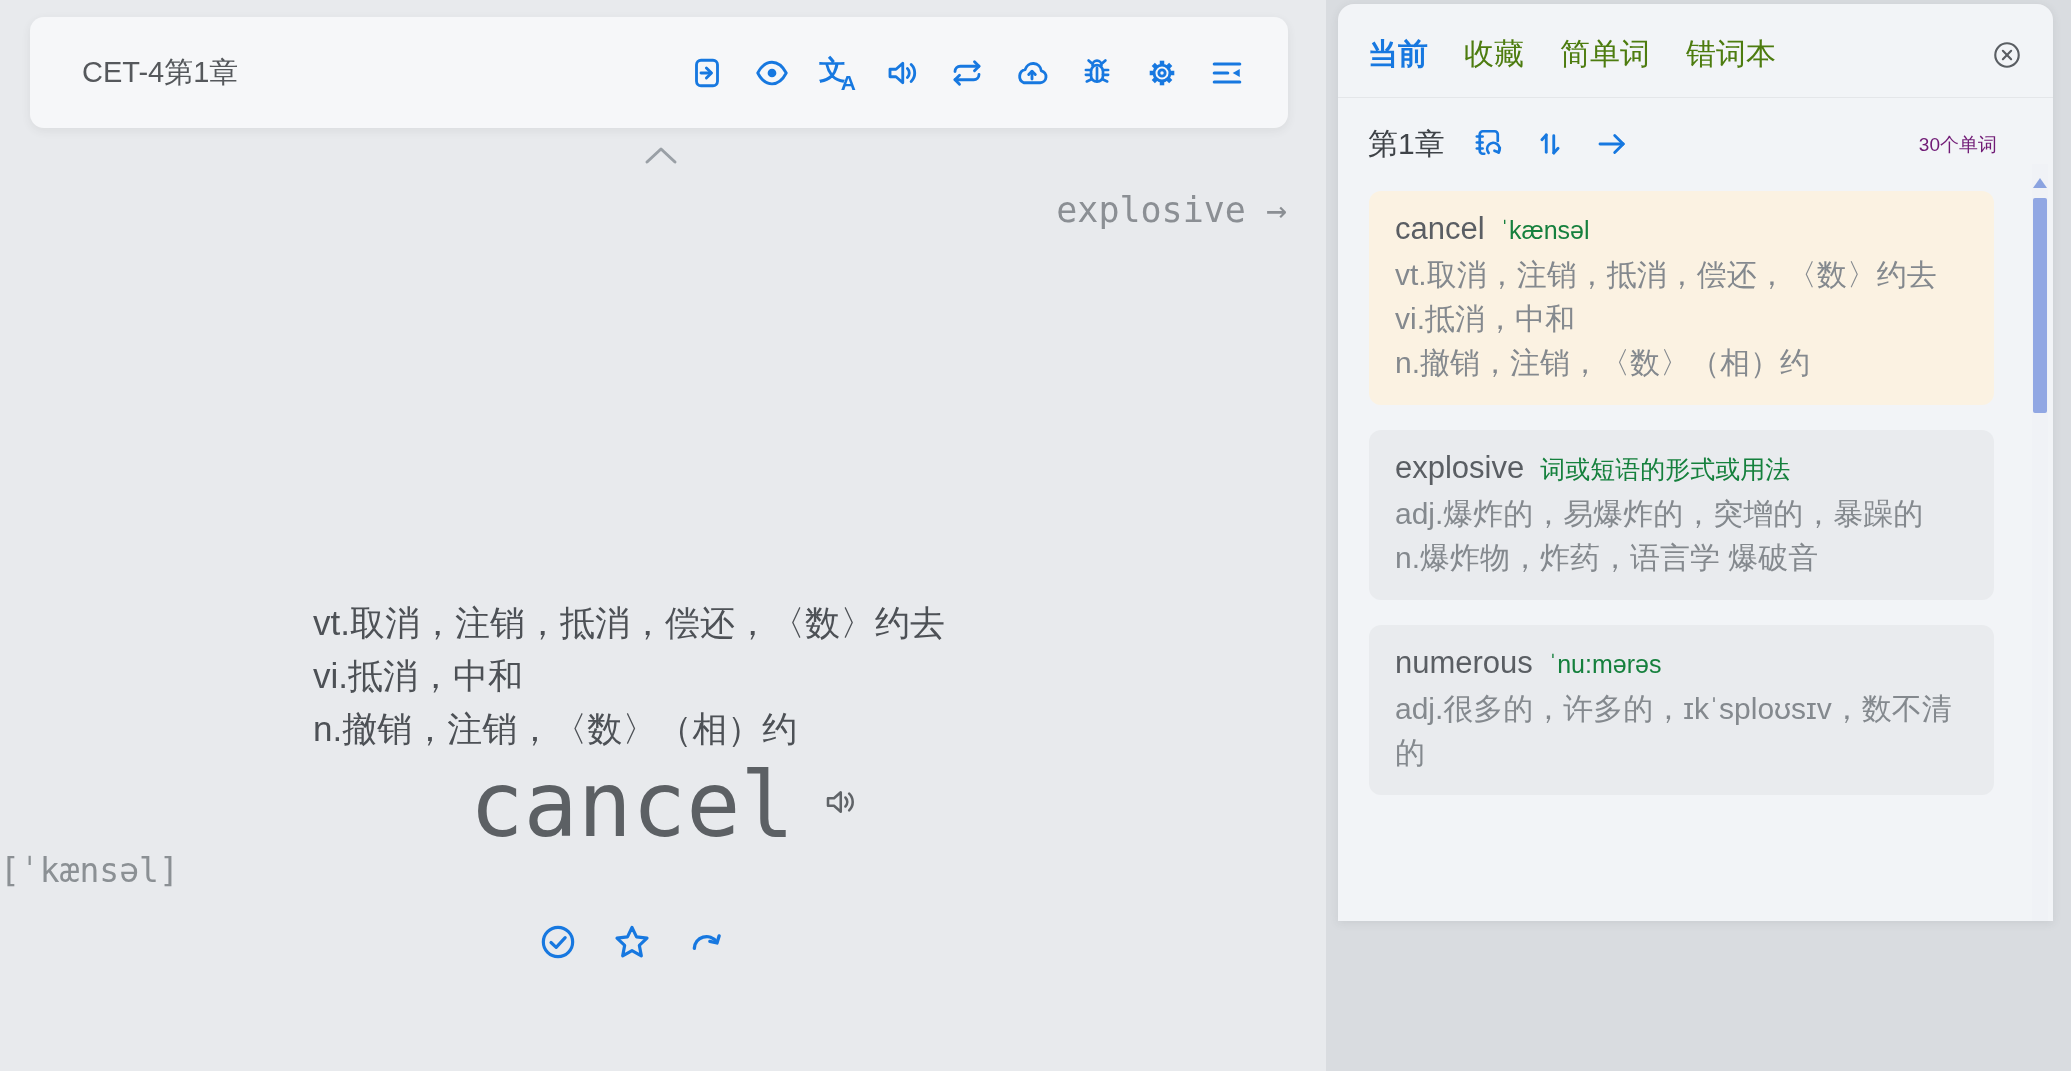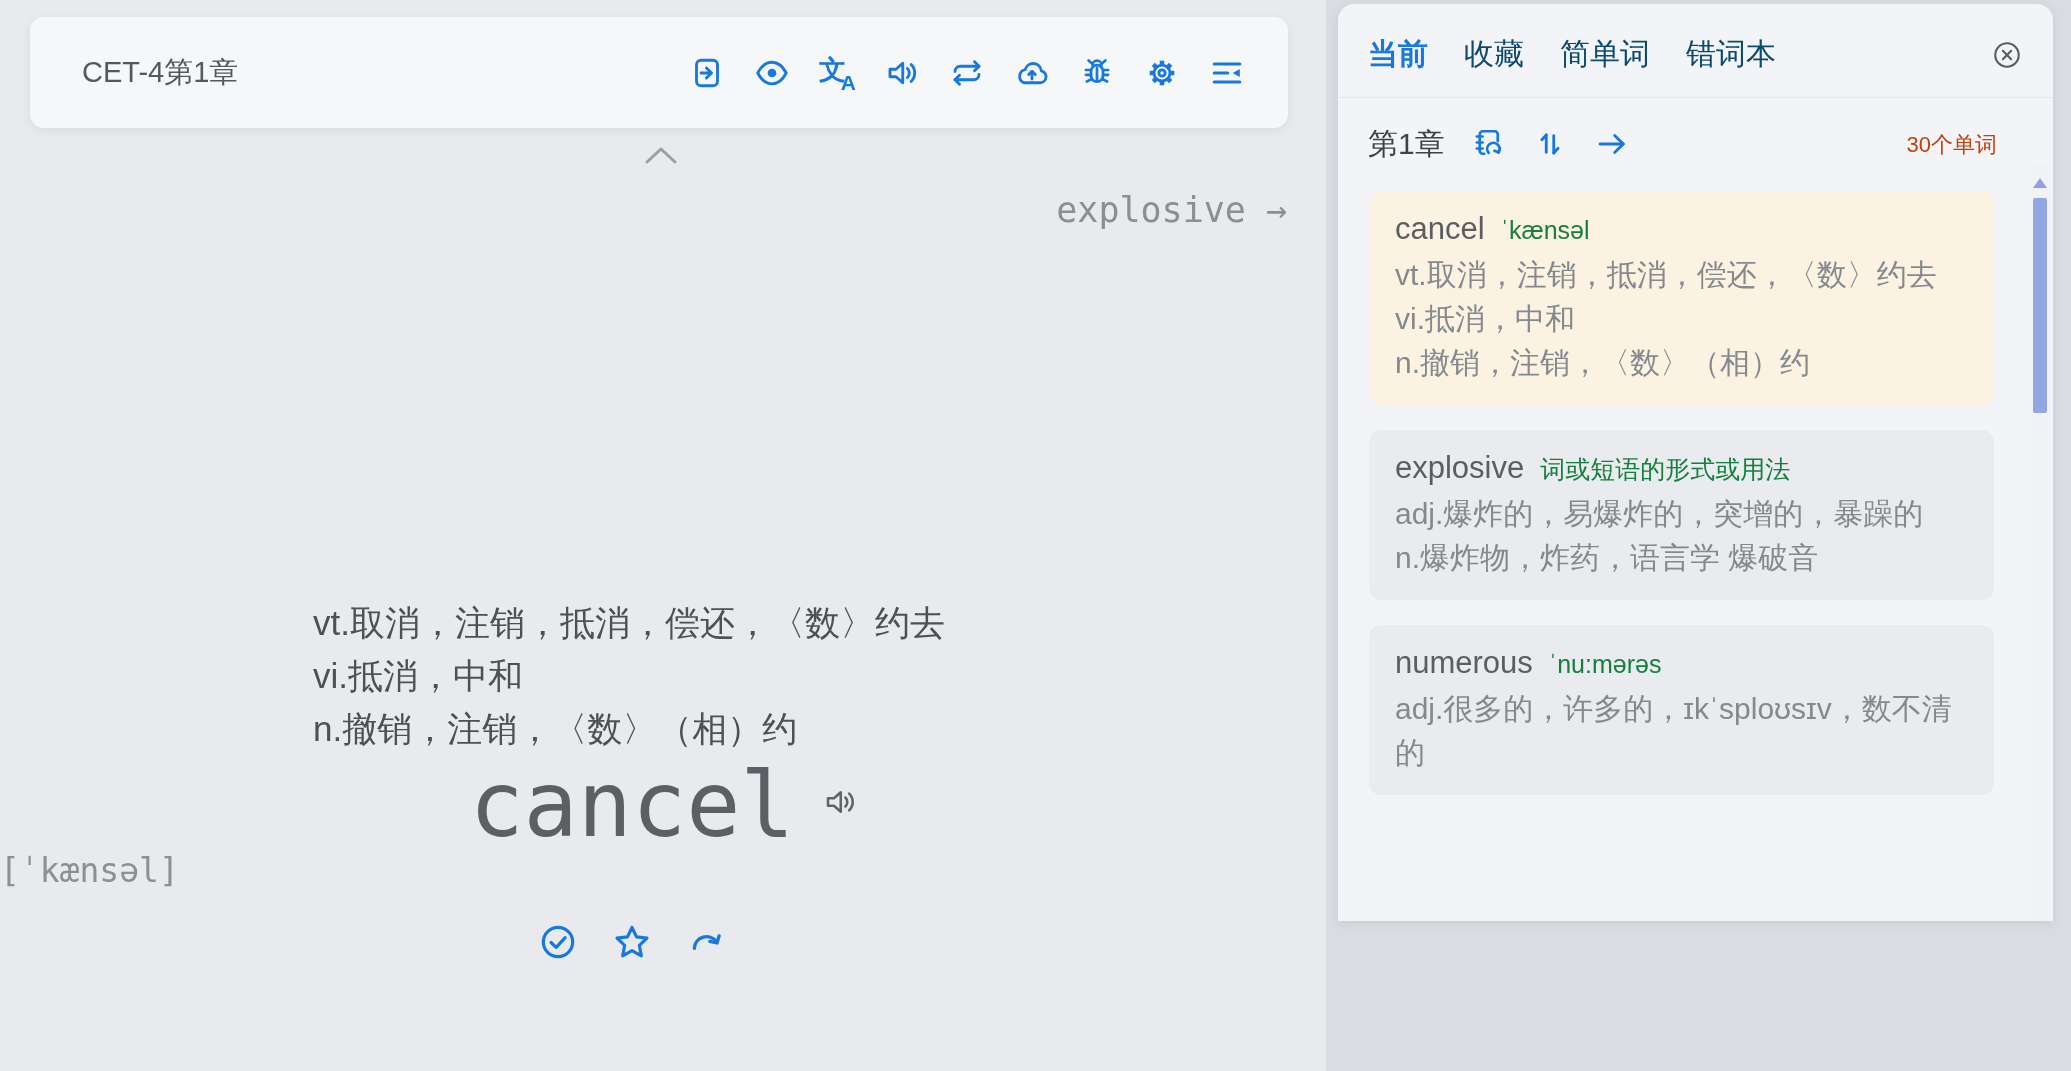--- a/index.html
+++ b/index.html
@@ -40,30 +40,30 @@
   .main-actions { position:absolute; left:0; top:922px; width:1264px; display:flex;
                   justify-content:center; gap:34px; }
   .act-btn { width:40px; height:40px; border:none; background:transparent; color:#1778e0; cursor:pointer; }
   .act-btn svg { width:40px; height:40px; }
 
   
   .sidebar { position:absolute; left:1338px; top:4px; width:715px; height:917px;
              background:#f2f4f7; border-radius:16px 16px 0 0;
              box-shadow:0 2px 10px rgba(60,64,67,.10); overflow:hidden; }
   .sb-tabs { display:flex; align-items:center; gap:36px; padding:30px 30px 22px 30px; }
-  .sb-tab { font-size:30px; color:#0c4a6e; background:transparent; border:none; cursor:pointer; }
+  .sb-tab { font-size:30px; color:#4d7c0f; background:transparent; border:none; cursor:pointer; }
   .sb-tab.active { color:#1778e0; font-weight:bold; }
   .sb-close { margin-left:auto; width:32px; height:32px; border:none; background:transparent;
               color:#5a5e63; cursor:pointer; }
   .sb-divider { height:1px; background:#e4e6e9; }
   .sb-chapter-row { display:flex; align-items:center; padding:26px 56px 0 30px; gap:24px; }
   .sb-chapter-label { font-size:30px; color:#3f4348; }
   .sb-ic { width:38px; height:38px; border:none; background:transparent; color:#1778e0; cursor:pointer; }
   .sb-ic svg { width:36px; height:36px; }
-  .sb-count { margin-left:auto; font-size:22px; color:#c2410c; }
+  .sb-count { margin-left:auto; font-size:19px; color:#701a75; }
   .sb-cards { padding:26px 60px 0 31px; }
   .card { width:625px; background:#e9ebee; border-radius:12px; padding:20px 26px; margin-bottom:25px; cursor:pointer; }
   .card.highlight { background:#fbf2e2; }
   .card-word-row { display:flex; align-items:baseline; gap:16px; }
   .card-word { font-size:31px; color:#5a5e63; }
   .card-phon { font-size:25px; color:#15803d; }
   .card-defs { margin-top:6px; font-size:30px; line-height:44px; color:#84898e; }
 
   
   .sb-scrollbar { position:absolute; right:5px; top:160px; bottom:0; width:16px; background:#f0f2f6; }

